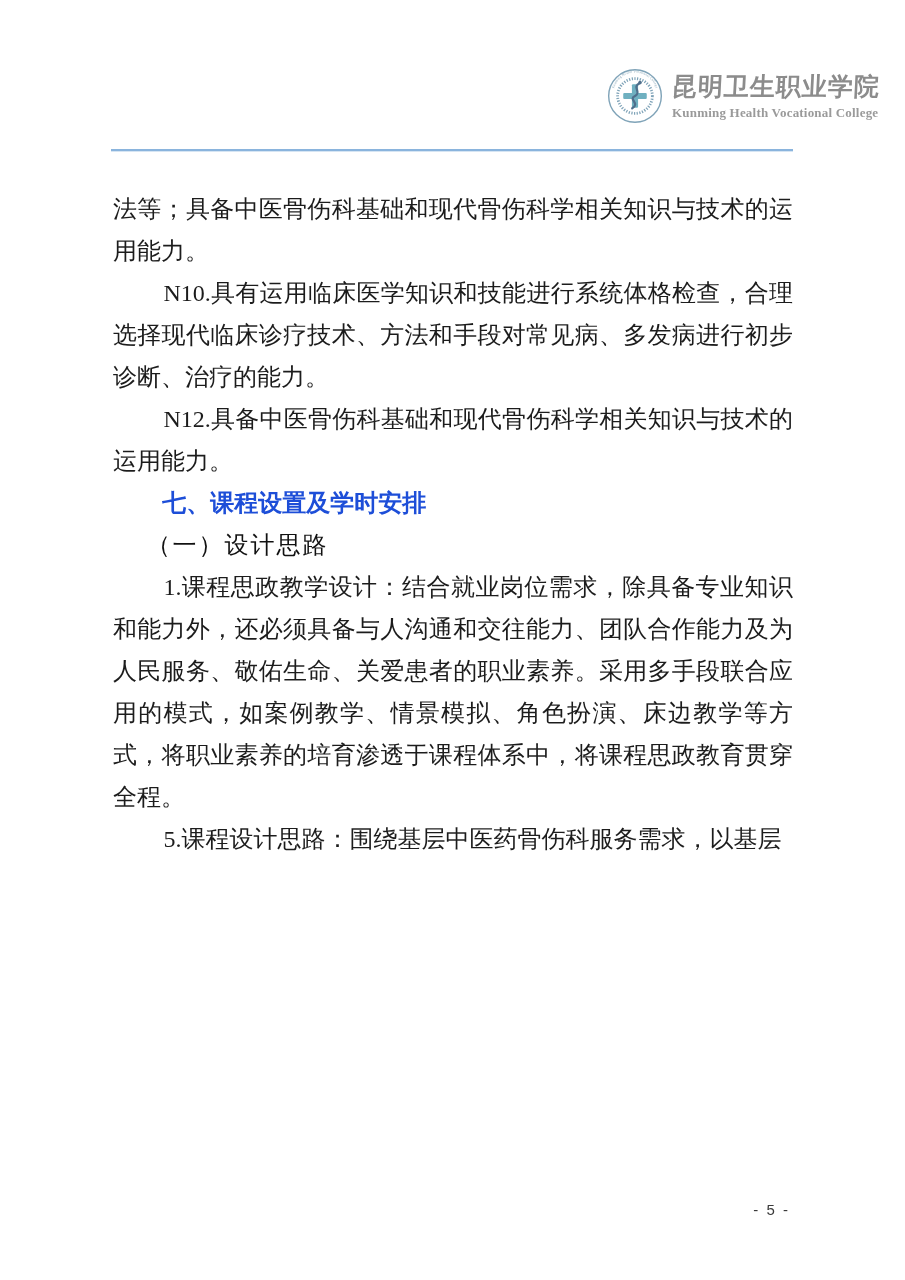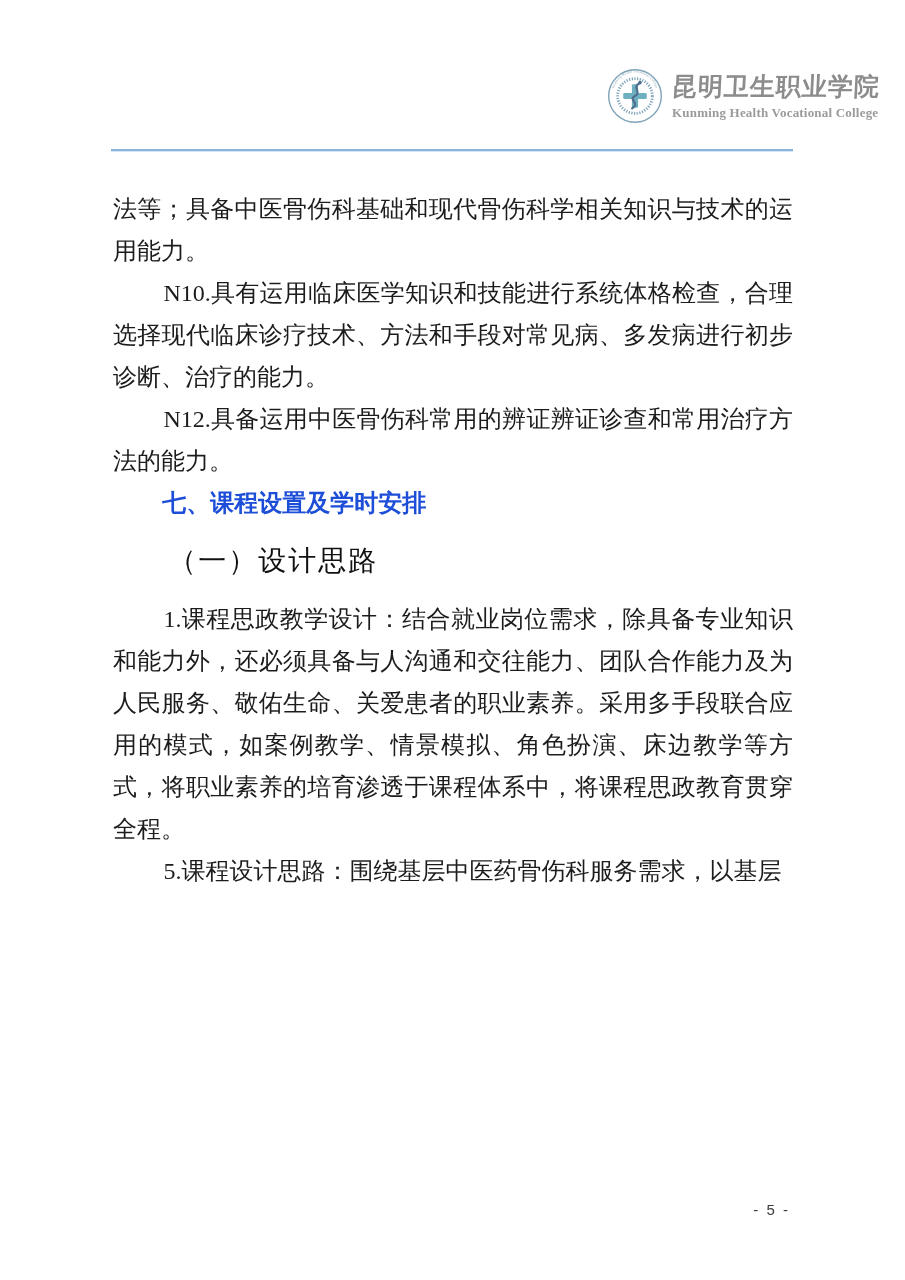--- a/index.html
+++ b/index.html
@@ -84,22 +84,22 @@
     margin: 0;
     font-size: 24px;
     line-height: 42px;
     font-weight: bold;
     color: #1d4ed8;
     text-indent: 2.05em;
     font-family: "Liberation Sans", "DejaVu Sans", sans-serif;
     text-align: left;
   }
   .heading-2 {
-    margin: 16px;
-    font-size: 28px;
+    margin: 0;
+    font-size: 24px;
     line-height: 42px;
     font-weight: normal;
     color: #111111;
     text-indent: 1.4em;
     letter-spacing: 2px;
     text-align: left;
   }
   
   .page-number {
     position: absolute;
@@ -148,21 +148,21 @@
         <div class="college-en">Kunming Health Vocational College</div>
       </div>
     </div>
 
     <div class="header-divider"></div>
   </div>
 
   <div class="doc-body">
     <p class="para no-indent">法等；具备中医骨伤科基础和现代骨伤科学相关知识与技术的运用能力。</p>
     <p class="para">N10.具有运用临床医学知识和技能进行系统体格检查，合理选择现代临床诊疗技术、方法和手段对常见病、多发病进行初步诊断、治疗的能力。</p>
-    <p class="para">N12.具备运用中医骨伤科常用的辨证辨证诊查和常用治疗方法的能力。</p>
+    <p class="para">N12.具备中医骨伤科基础和现代骨伤科学相关知识与技术的运用能力。</p>
     <h2 class="heading-1">七、课程设置及学时安排</h2>
     <h3 class="heading-2">（一）设计思路</h3>
     <p class="para">1.课程思政教学设计：结合就业岗位需求，除具备专业知识和能力外，还必须具备与人沟通和交往能力、团队合作能力及为人民服务、敬佑生命、关爱患者的职业素养。采用多手段联合应用的模式，如案例教学、情景模拟、角色扮演、床边教学等方式，将职业素养的培育渗透于课程体系中，将课程思政教育贯穿全程。</p>
     <p class="para">5.课程设计思路：围绕基层中医药骨伤科服务需求，以基层</p>
   </div>
 
   <div class="page-number">- 5 -</div>
 
 </div>
 

